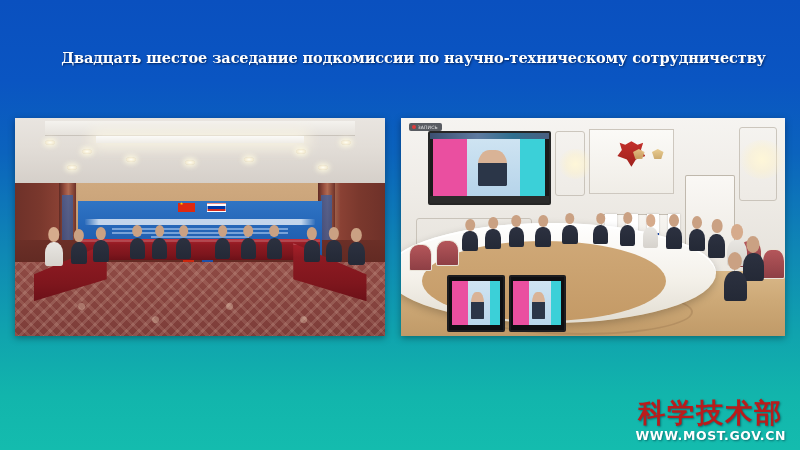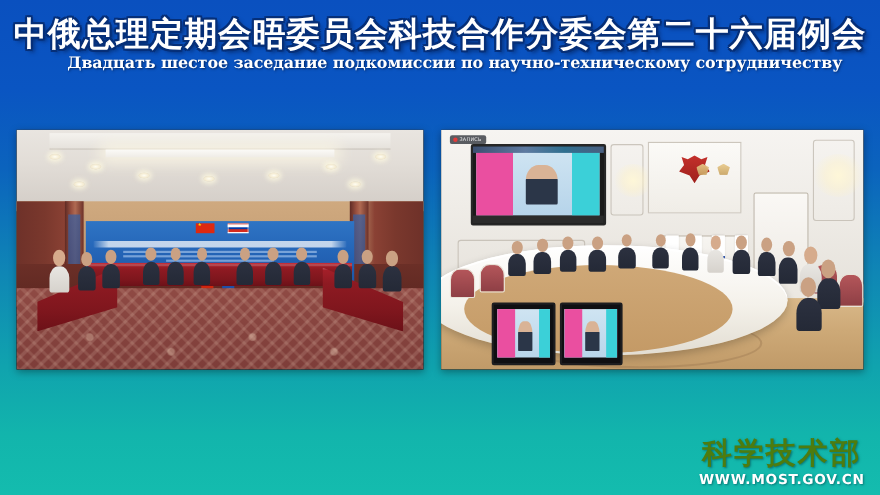--- a/index.html
+++ b/index.html
@@ -305,38 +305,37 @@
     transform:translateY(-50%);
     width:4px; height:4px; border-radius:50%; background:#e23b3b;
   }
 
   
   #watermark {
     position:absolute; right:14px; bottom:8px;
     text-align:center; line-height:1;
   }
   #wm-cn {
-    font-size:27px; font-weight:bold; color:#4d7c0f;
+    font-size:27px; font-weight:bold; color:#b91c1c;
     font-family:"DejaVu Sans","Liberation Sans",sans-serif;
     letter-spacing:2px;
     text-shadow:1px 1px 2px rgba(0,60,70,.55);
   }
   #wm-url {
     margin-top:4px;
     font-size:12.5px; font-weight:bold; color:#ffffff;
     letter-spacing:.6px;
     font-family:"DejaVu Sans","Liberation Sans",sans-serif;
     text-shadow:1px 1px 2px rgba(0,60,70,.55);
   }
 </style>
 </head>
 <body>
 
 <div id="header">
-  <div id="main-title">中俄总理定期会晤委员会科技合作分委会第二十六届例会</div>
   <div class="sub-line" id="sub-1">Двадцать шестое заседание подкомиссии по научно-техническому сотрудничеству</div>
 </div>
 
 <div class="photo" id="photo-left">
   <div class="scene">
 
     <div class="cn-ceiling">
       <div class="cn-ceil-inset"></div>
       <div class="cn-ceil-panel"></div>
       <div class="dlight" style="left:8%;top:30%"></div>

